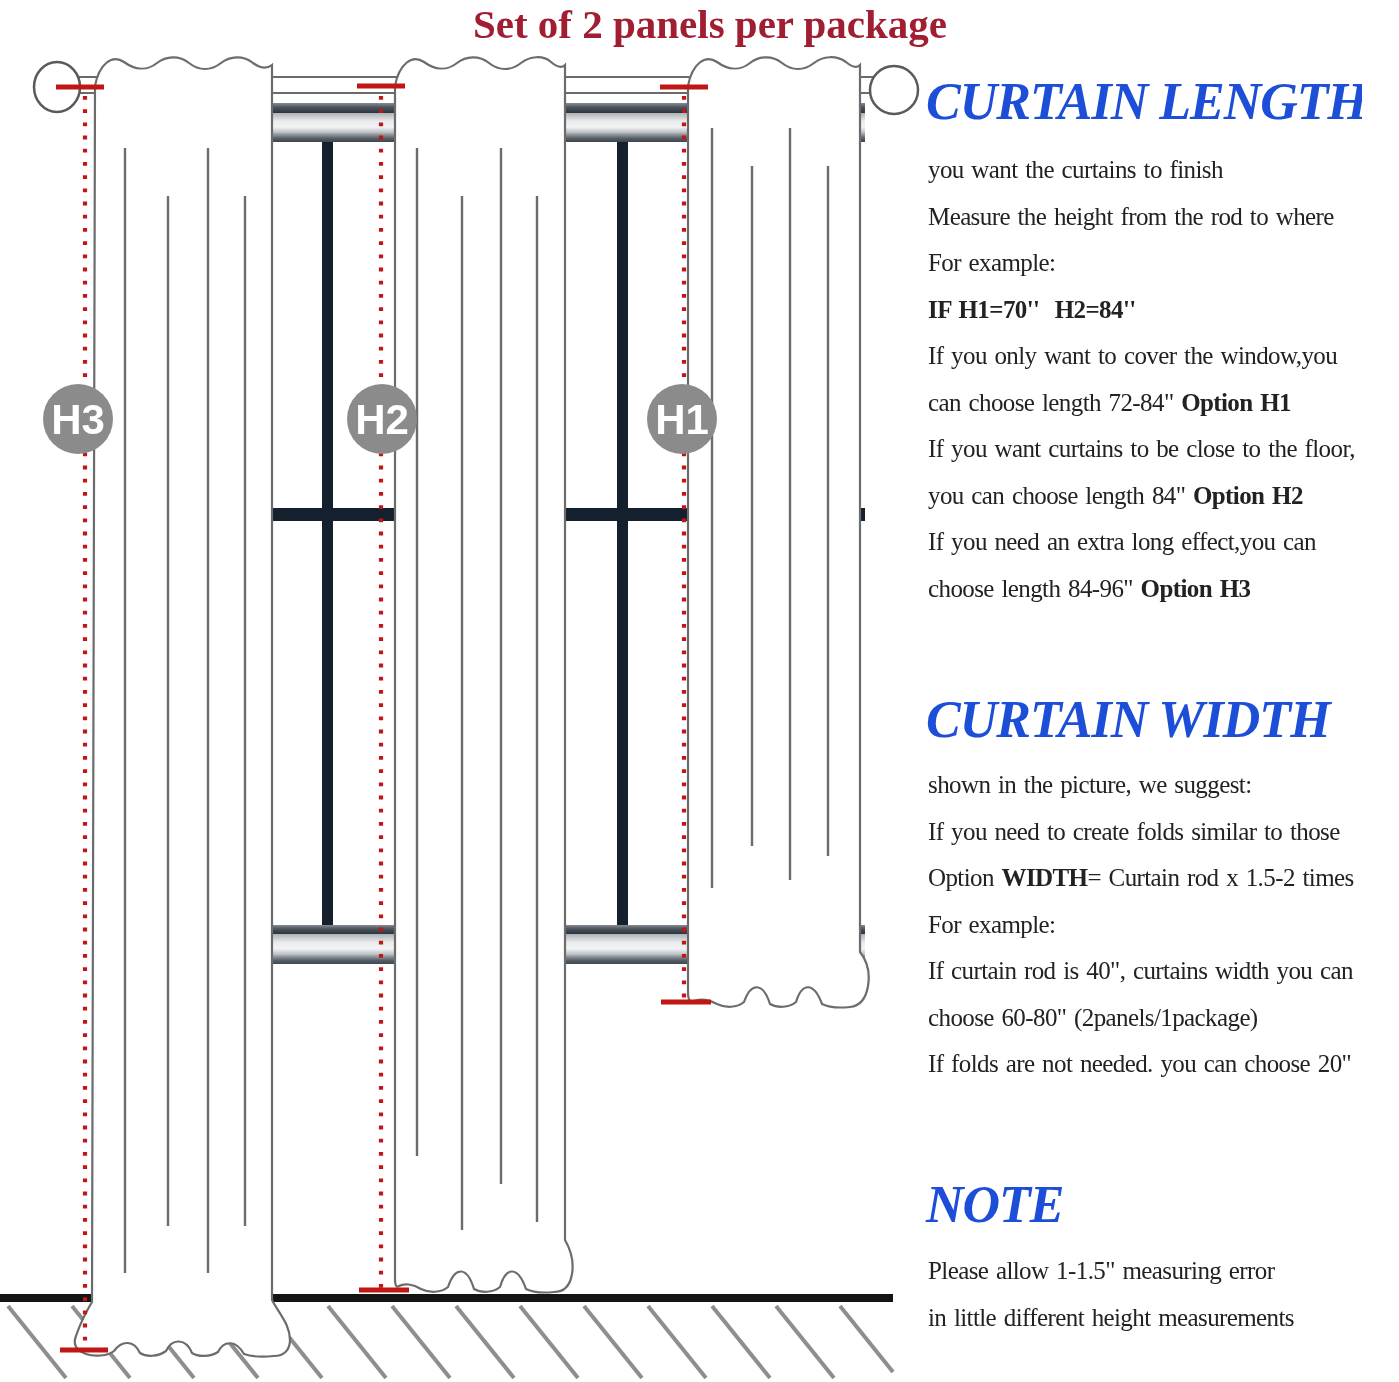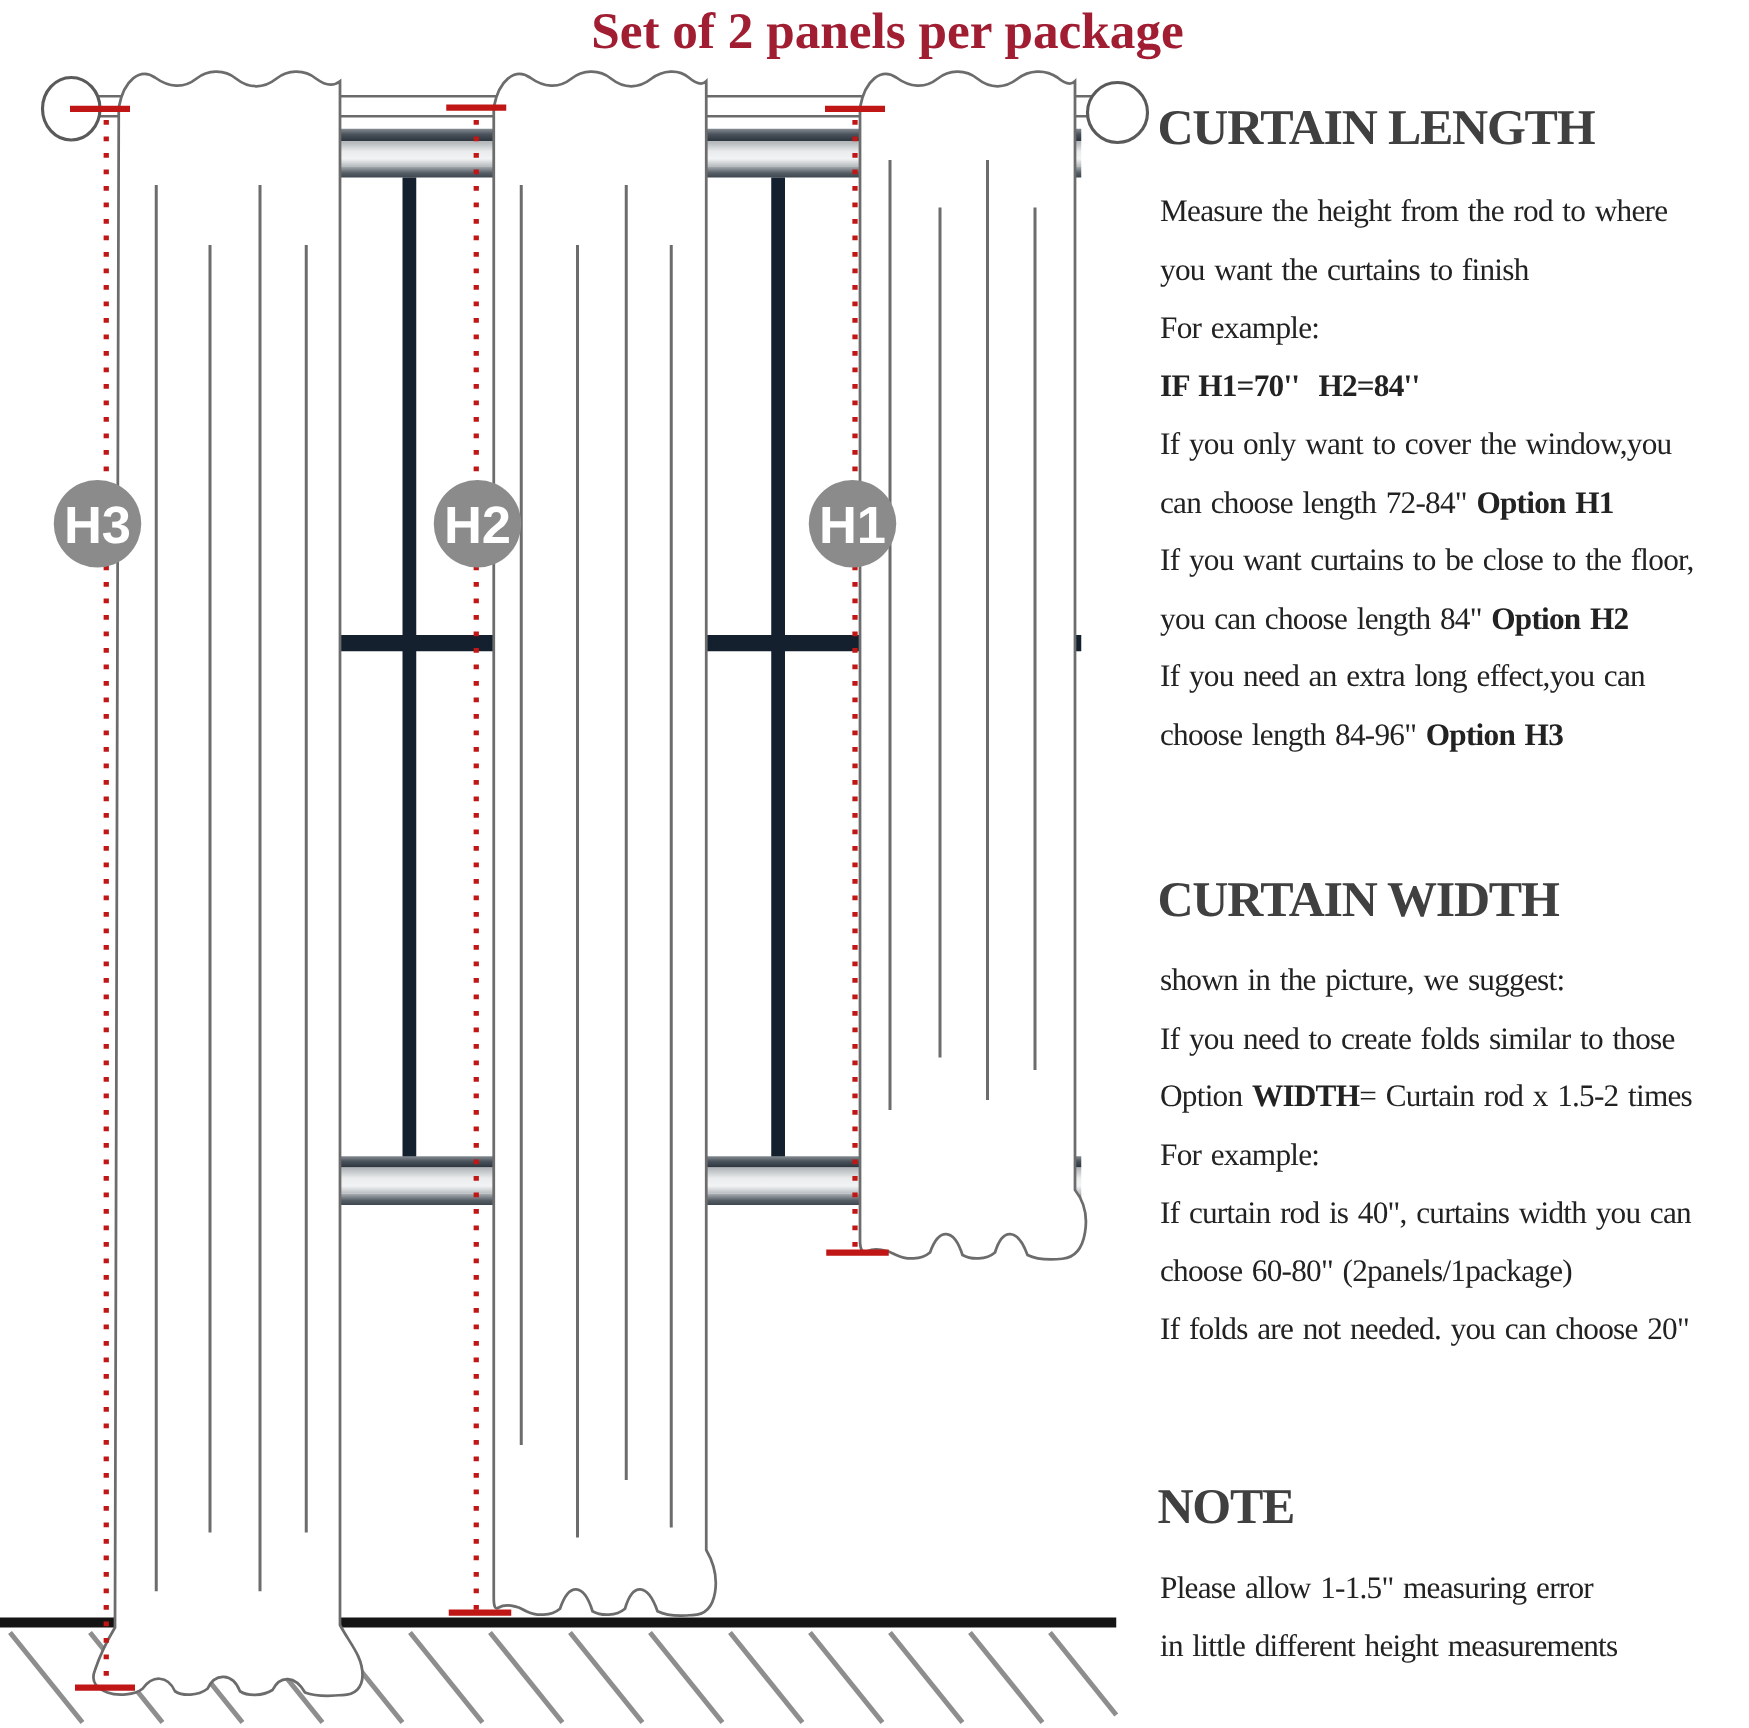--- a/index.html
+++ b/index.html
@@ -10,22 +10,22 @@
   }
   #title {
     position:absolute; top:0px; left:58px; right:0;
     text-align:center; font-weight:bold; font-size:41px;
     letter-spacing:0px; color:#a01d32; white-space:nowrap;
   }
   #diagram { position:absolute; left:0; top:0; }
   .col { position:absolute; left:926px; top:0; width:473px; }
   .hd {
     position:absolute; left:0;
-    font-weight:bold; font-size:40px; line-height:44px;
-    letter-spacing:-1px; color:#404040; white-space:nowrap;
+    font-weight:bold; font-size:52px; line-height:44px;
+    letter-spacing:-1px; color:#1d4ed8; white-space:nowrap;font-style:italic;
   }
   .body { position:absolute; left:2px; font-size:25px; line-height:46.5px;
     letter-spacing:-0.6px; word-spacing:2px; color:#222; }
   .ln { white-space:nowrap; }
   .ln b { font-weight:bold; }
   #len-body  { top:147px; }
   #wid-body  { top:762px; }
   #note-body { top:1248px; }
   #h-length { top:80px; }
   #h-width  { top:698px; }
@@ -181,22 +181,22 @@
         <circle cx="682" cy="419" r="35" fill="#8b8b8b"></circle>
         <text x="682" y="434">H1</text>
       </g>
     </g>
   </svg>
 
   <div class="col">
 
     <div class="hd" id="h-length">CURTAIN LENGTH</div>
     <div class="body" id="len-body">
+      <div class="ln"><span>you want the curtains to finish</span><b></b><span></span></div>
       <div class="ln"><span>Measure the height from the rod to where</span><b></b><span></span></div>
-      <div class="ln"><span>you want the curtains to finish</span><b></b><span></span></div>
       <div class="ln"><span>For example:</span><b></b><span></span></div>
       <div class="ln"><span></span><b>IF H1=70''&nbsp; H2=84''</b><span></span></div>
       <div class="ln"><span>If you only want to cover the window,you</span><b></b><span></span></div>
       <div class="ln"><span>can choose length 72-84" </span><b>Option H1</b><span></span></div>
       <div class="ln"><span>If you want curtains to be close to the floor,</span><b></b><span></span></div>
       <div class="ln"><span>you can choose length 84" </span><b>Option H2</b><span></span></div>
       <div class="ln"><span>If you need an extra long effect,you can</span><b></b><span></span></div>
       <div class="ln"><span>choose length 84-96" </span><b>Option H3</b><span></span></div>
     </div>
 

